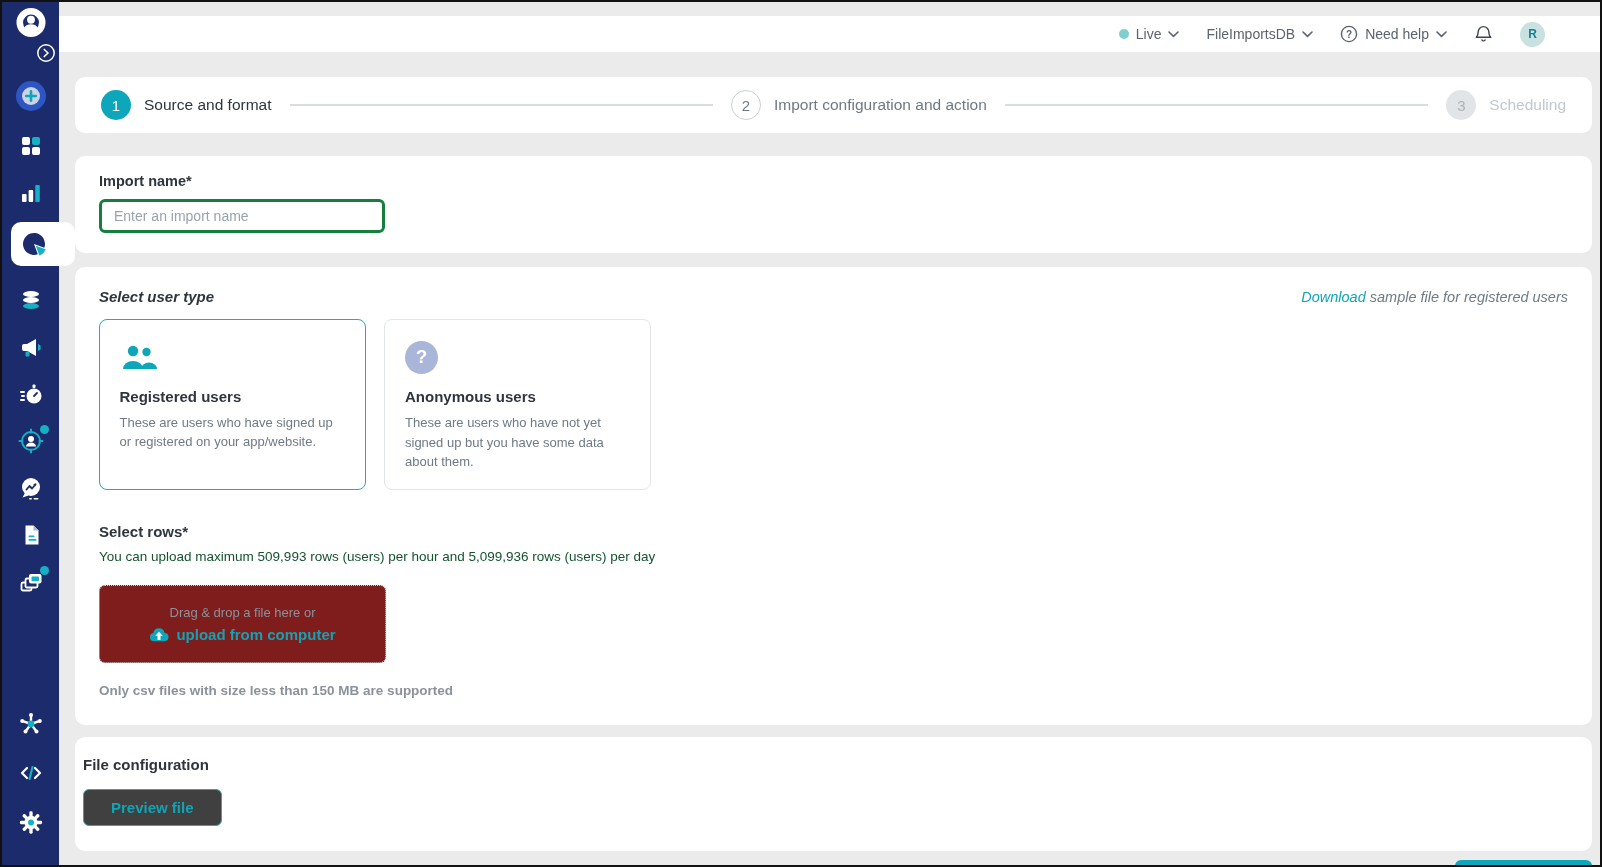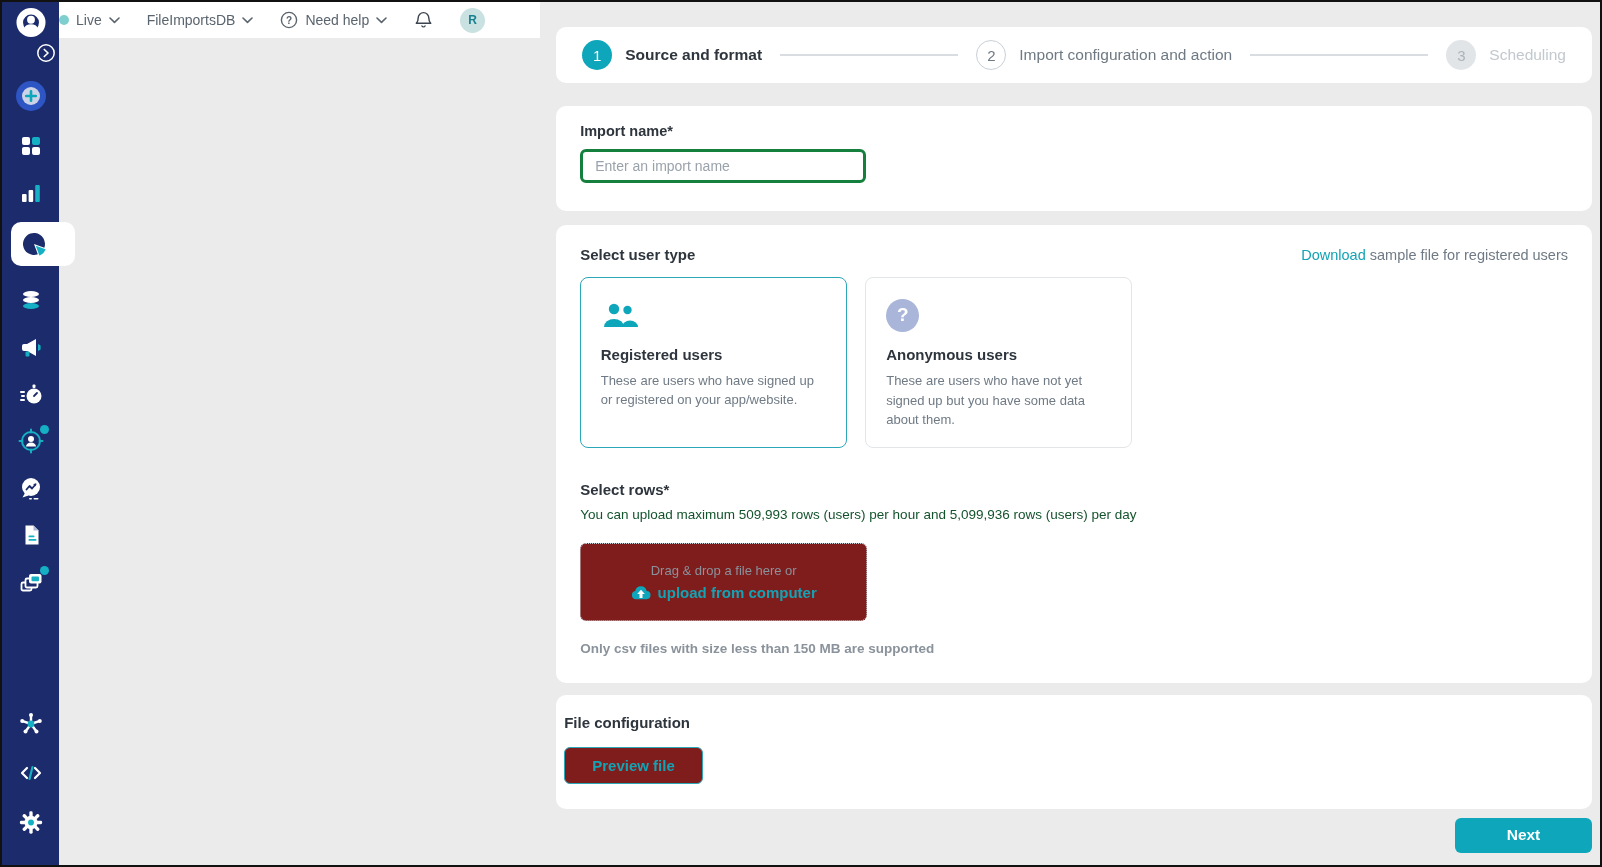--- a/index.html
+++ b/index.html
@@ -34,21 +34,21 @@
   }
   .active-tab {
     margin-top:16px; align-self:flex-start; margin-left:9px;
     width:64px; height:44px; background:#fff; border-radius:10px;
     display:flex; align-items:center; padding-left:10px; cursor:pointer;
     position:relative; z-index:2;
   }
   .side-bottom { margin-top:auto; margin-bottom:30px; display:flex; flex-direction:column; align-items:center; gap:23px; }
 
   
-  .main { flex:1; min-width:0; display:flex; flex-direction:row; }
+  .main { flex:1; min-width:0; display:flex; flex-direction:column;margin-top:14px; }
   .topbar {
     height:36px; background:#fff; display:flex; align-items:center;
     justify-content:flex-end; gap:27px; padding-right:55px; flex-shrink:0;
   }
   .tb-item { display:flex; align-items:center; gap:7px; color:#5A646E; font-size:14px; cursor:pointer; }
   .live-dot { width:10px; height:10px; border-radius:50%; background:var(--live-dot,#7FCFCF); display:inline-block; }
   .bell-btn { background:none; border:none; cursor:pointer; padding:0; display:flex; }
   .avatar {
     width:25px; height:25px; border-radius:50%; background:#C9E1E1;
     display:flex; align-items:center; justify-content:center;
@@ -62,37 +62,37 @@
   .stepper { height:56px; display:flex; align-items:center; padding:0 26px; margin-bottom:23px; flex-shrink:0; }
   .step { display:flex; align-items:center; }
   .step-circle {
     width:30px; height:30px; border-radius:50%; display:flex;
     align-items:center; justify-content:center; font-size:15px; flex-shrink:0;
   }
   .step-circle.active { background:var(--accent,#0DA6BA); color:#fff; }
   .step-circle.upcoming { background:#fff; border:1.5px solid #C9D0D6; color:#6E7983; }
   .step-circle.disabled { background:#E2E5E8; color:#ABB3BA; }
   .step-label { margin-left:13px; font-size:15.5px; }
-  .step-label.active { color:#2E353D;font-weight:bold; }
+  .step-label.active { color:#2E353D; }
   .step-label.upcoming { color:#6E7983; }
   .step-label.disabled { color:#C2C8CE; }
   .connector { flex:1; height:2px; background:#D9DDE1; margin:0 18px; }
 
   
-  .card-import { padding:17px 24px 28px; margin-bottom:14px; flex-shrink:0; }
+  .card-import { padding:17px 24px 20px; margin-bottom:14px; flex-shrink:0; }
   .field-label { font-size:14.5px; color:#2E353D; font-weight:bold; display:block; margin-bottom:10px; }
   .text-input {
     width:286px; height:34px; border:3px solid #15803d; border-radius:6px;
     padding:0 12px; font-size:14px; color:#2E353D; font-family:inherit; outline:none;
   }
   .text-input::placeholder { color:#9AA2AB; }
 
   
   .card-main { padding:21px 24px 27px; margin-bottom:12px; flex-shrink:0; }
-  .heading-row { display:flex; justify-content:space-between; align-items:center; }
+  .heading-row { display:flex; justify-content:space-between; align-items:center;font-style:italic; }
   .section-heading { font-size:15px; color:#2E353D; font-weight:bold; }
   .download-line { font-size:14.5px; color:#6F7A85; }
   .link { color:var(--link,#12A3B4); cursor:pointer; }
   .ucards { display:flex; gap:18px; margin-top:14px; }
   .ucard {
     width:267px; border:1px solid #E2E6E9; border-radius:8px;
     padding:19px 20px 17px; cursor:pointer; background:#fff;
   }
   .ucard.selected { border:1.5px solid #2BA7B8; padding:18.5px 19.5px 16.5px; }
   .ucard-iconwrap { height:36px; display:flex; align-items:center; }
@@ -112,21 +112,21 @@
     display:flex; flex-direction:column; align-items:center; justify-content:center;
     gap:6px; cursor:pointer; background:#7f1d1d;
   }
   .dz-line1 { font-size:13px; color:#8A929B; }
   .dz-line2 { display:flex; align-items:center; gap:7px; font-size:15px; font-weight:bold; color:var(--link,#12A3B4); }
   .support-note { font-size:13.5px; color:#8A929B; margin-top:20px;font-weight:bold; }
 
   
   .card-config { padding:19px 8px 25px; flex-shrink:0; }
   .btn-outline {
-    margin-top:16px; background:#7f1d1d; border:1px solid #2BA7B8;
+    margin-top:16px; background:#404040; border:1px solid #2BA7B8;
     color:var(--link,#12A3B4); font-size:15px; font-weight:bold; font-family:inherit;
     border-radius:6px; padding:9px 27px; cursor:pointer;
   }
 
   
   .footer { display:flex; justify-content:flex-end; margin-top:9px; }
   .btn-primary {
     background:var(--accent,#0DA6BA); color:#fff; border:none; font-family:inherit;
     font-size:15.5px; font-weight:bold; border-radius:6px;
     width:137px; height:35px; cursor:pointer;

